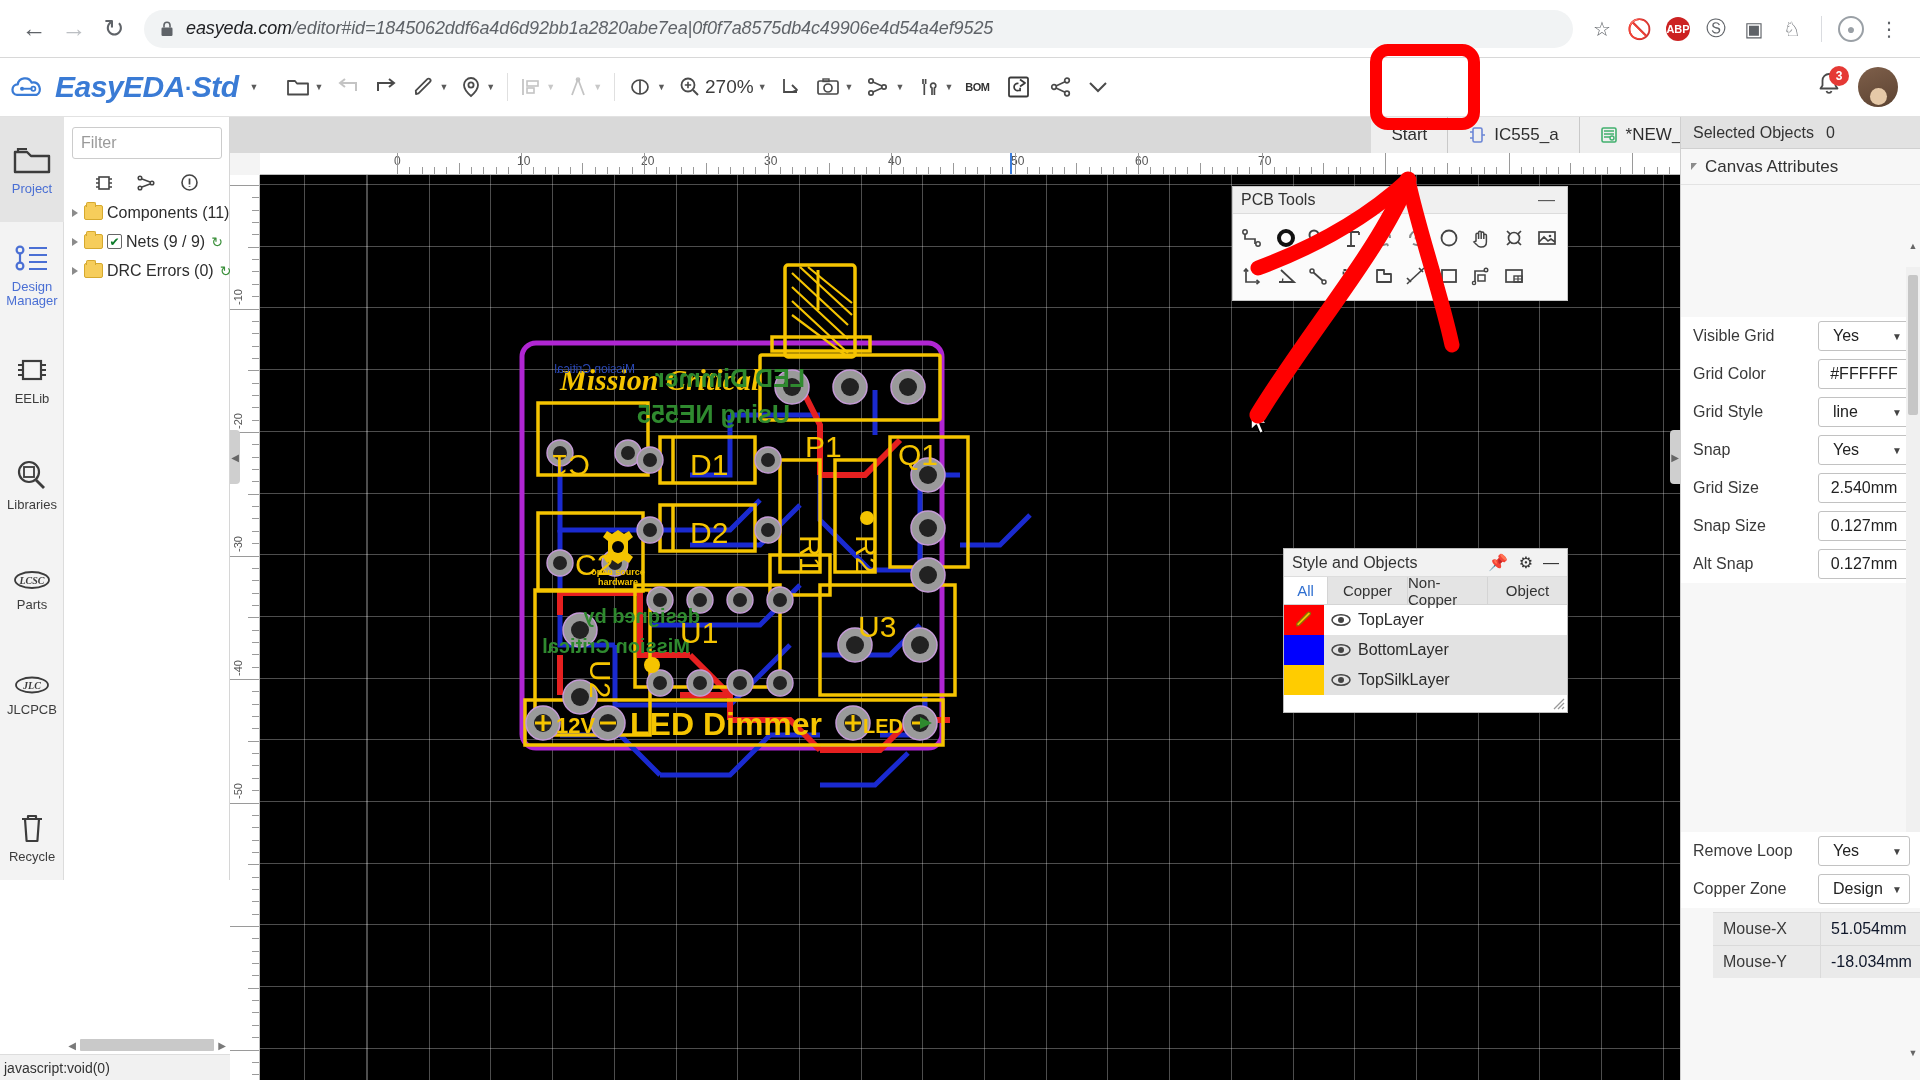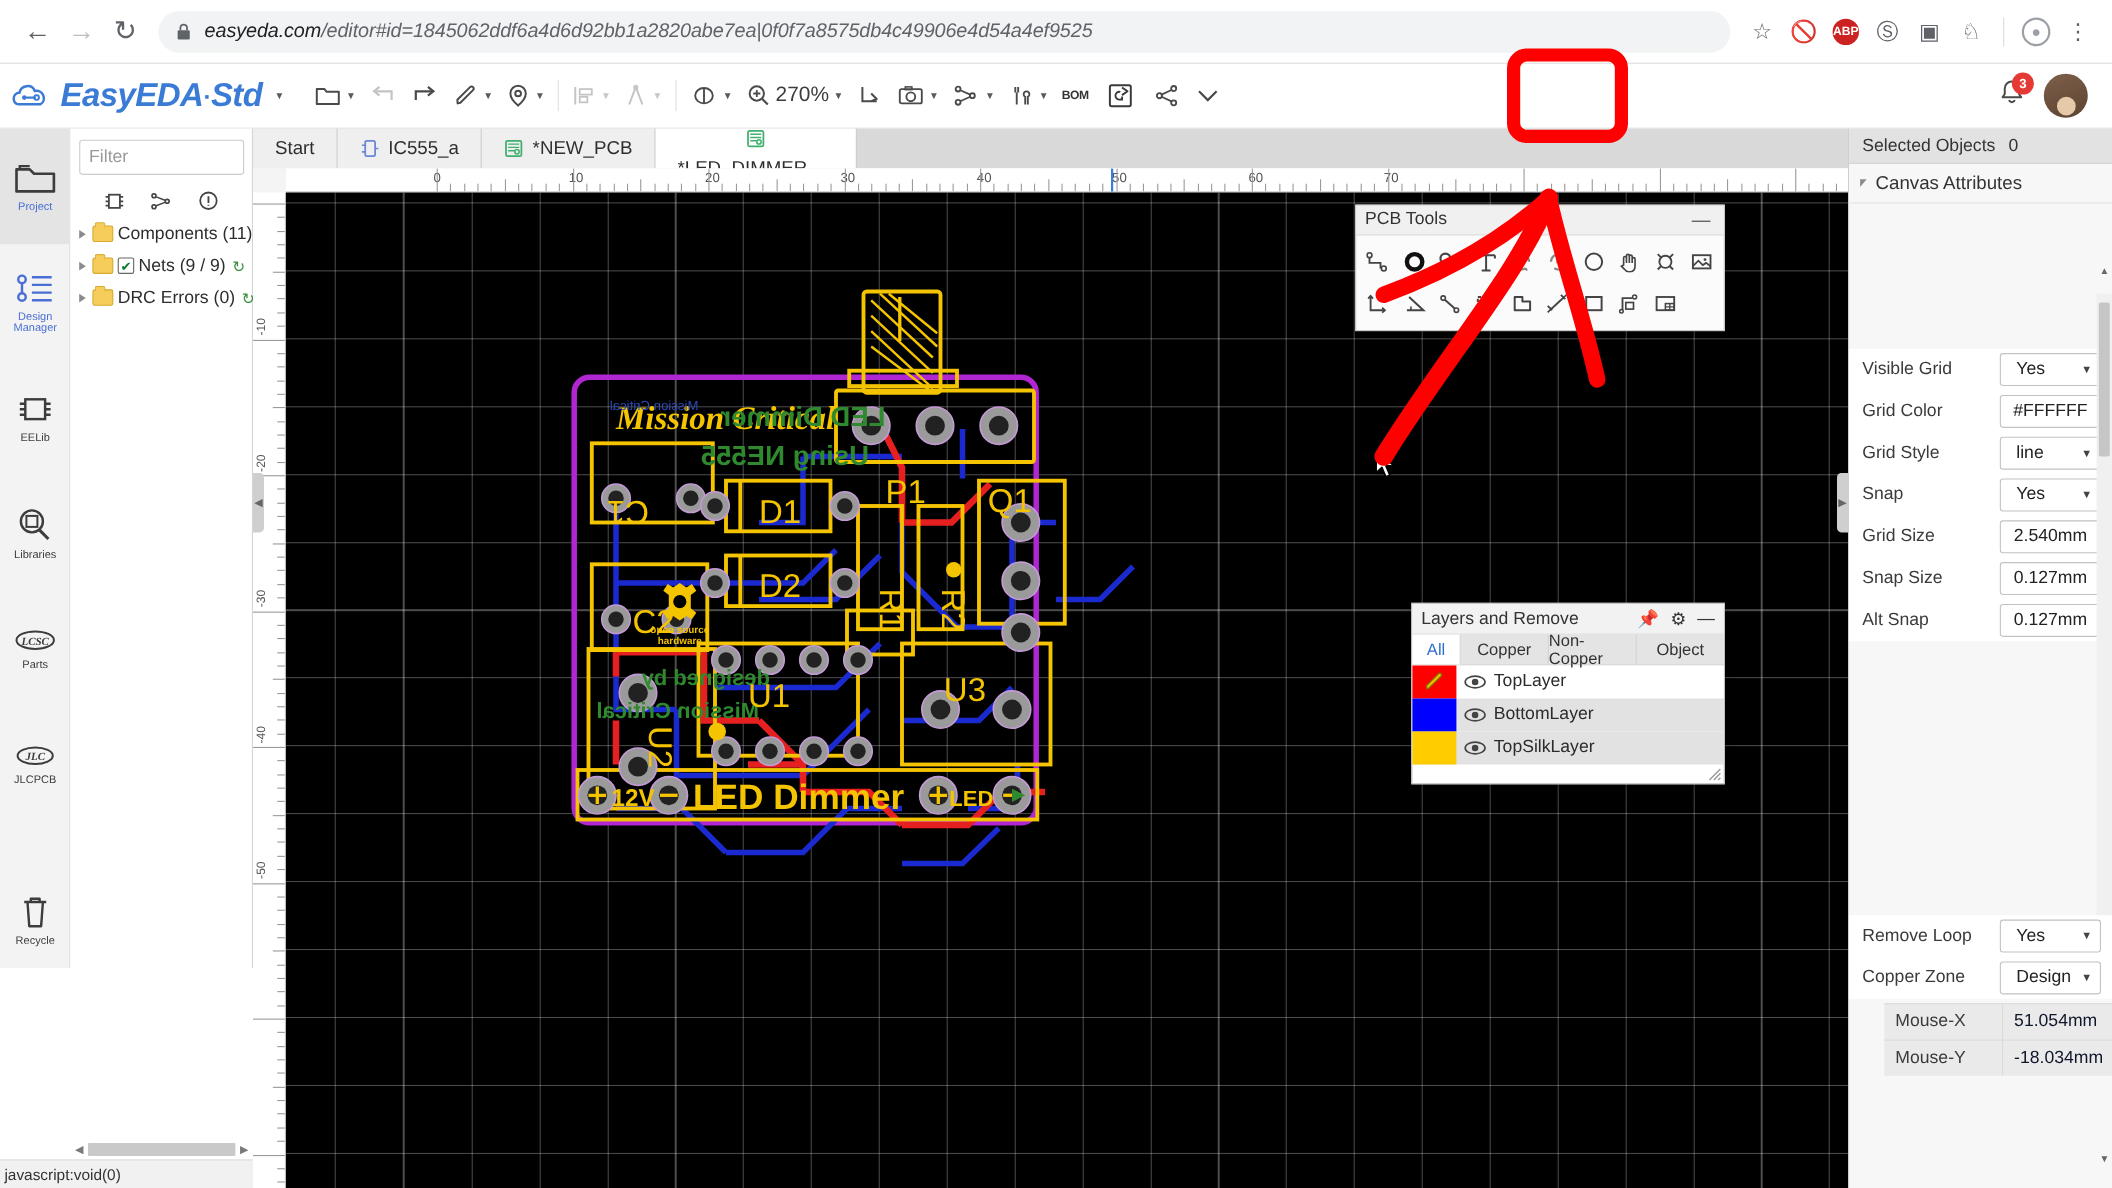--- a/index.html
+++ b/index.html
@@ -87,21 +87,21 @@
     position: absolute; left: 0; top: 117px; width: 64px; height: 763px;
     background: #f3f3f3; border-right: 1px solid #dcdcdc;
   }
   .rail-item {
     width: 64px; height: 105px; display: flex; flex-direction: column;
     align-items: center; justify-content: center; gap: 5px;
     font-size: 13px; color: #3c3c3c; text-align: center; line-height: 1.05;
   }
   .rail-item.active { background: #e4e4e4; color: #4a6fd4; }
   .rail-item.active .rail-lbl { color: #4a6fd4; }
-  .rail-lbl { font-size: 10px; }
+  .rail-lbl { font-size: 13px; }
   .rail-item.recycle { position:absolute; bottom: 0px; left:0; height: 86px; }
 
   
   .panel-left {
     position: absolute; left: 64px; top: 117px; width: 166px; height: 763px;
     background: #fff; border-right: 1px solid #d6d6d6;
   }
   .filter-input {
     margin: 10px 8px 0 8px; width: 150px; height: 32px; border: 1px solid #ccc;
     border-radius: 3px; font-size: 16px; color: #9a9a9a; padding: 0 8px;
@@ -134,21 +134,21 @@
   .hscroll .bar { flex:1; height: 12px; background: #c9c9c9; border-radius: 1px;}
   .status-link {
     position: absolute; left: 0; bottom: 0; height: 26px; width: 230px;
     background: #f1f1f1; font-size: 14px; color: #333; display:flex; align-items:center;
     padding-left: 4px; border-top: 1px solid #ddd;
   }
 
   
   .tabstrip {
     position: absolute; left: 230px; top: 117px; right: 0; height: 36px;
-    background: #d9d9d9; display: flex; align-items: stretch;
+    background: #d9d9d9; display: flex; align-items: stretch; justify-content: flex-end;
   }
   .tab {
     display:flex; align-items:center; gap: 8px; padding: 0 20px;
     font-size: 17px; color: #2e2e2e; background: #efefef;
     border-right: 1px solid #c9c9c9; white-space: nowrap;
   }
   .tab.active { background: #fff; flex-direction: column; }
   .tab-ic { width:18px;height:18px;flex:0 0 auto;}
 
   
@@ -1195,21 +1195,21 @@
             <rect x="3" y="4" width="16" height="12" fill="none" stroke="#444" stroke-width="1.7"></rect>
             <rect x="11" y="10" width="8" height="6" fill="none" stroke="#444" stroke-width="1.4"></rect>
             <path d="M11 13h8M15 10v6" stroke="#444" stroke-width="1.2"></path>
           </svg>
       </div>
     </div>
   </div>
 
   <div class="float-layers">
     <div class="lay-title">
-      <span style="flex:1">Layers and Remove</span>
+      <span style="flex:1">Style and Objects</span>
       <span>📌</span>
       <span>⚙</span>
       <span>—</span>
     </div>
     <div class="lay-tabs">
       <div class="lay-tab active" style="flex:0 0 44px">
         <span>All</span>
       </div>
       <div class="lay-tab">
         <span>Copper</span>

